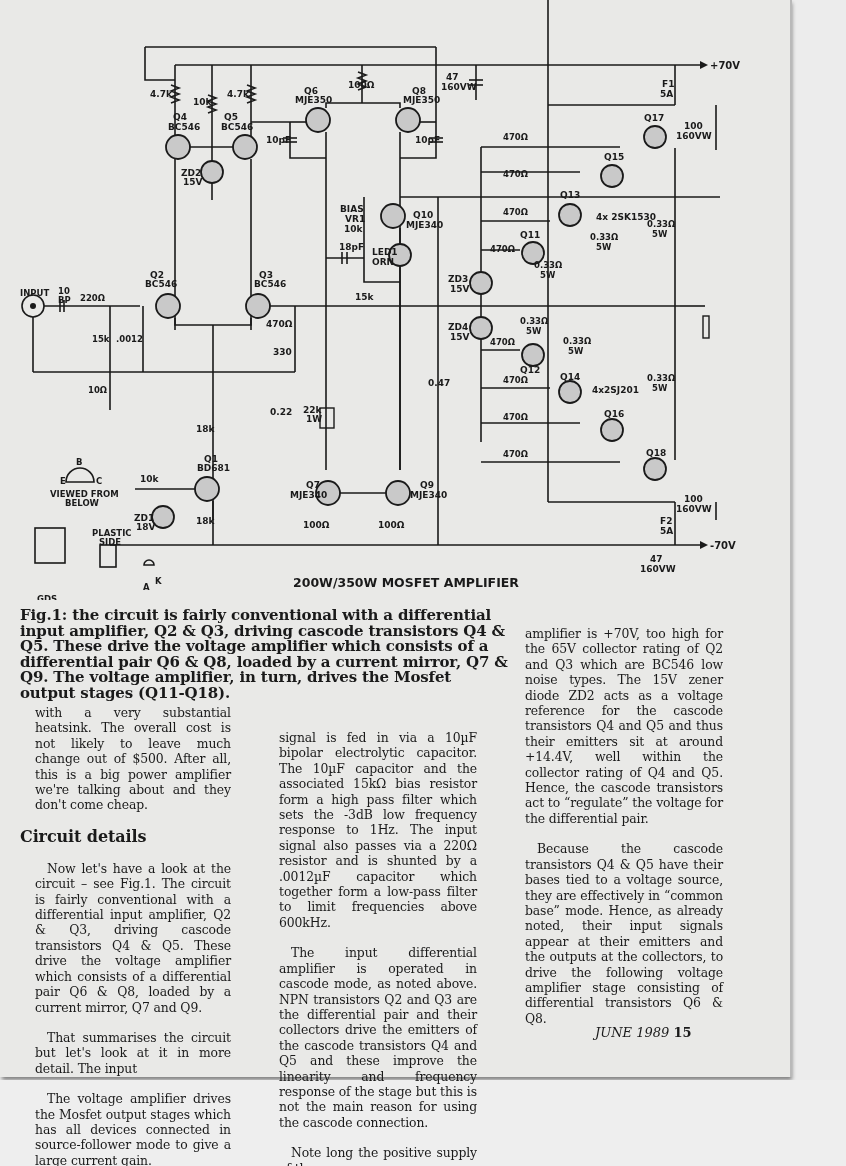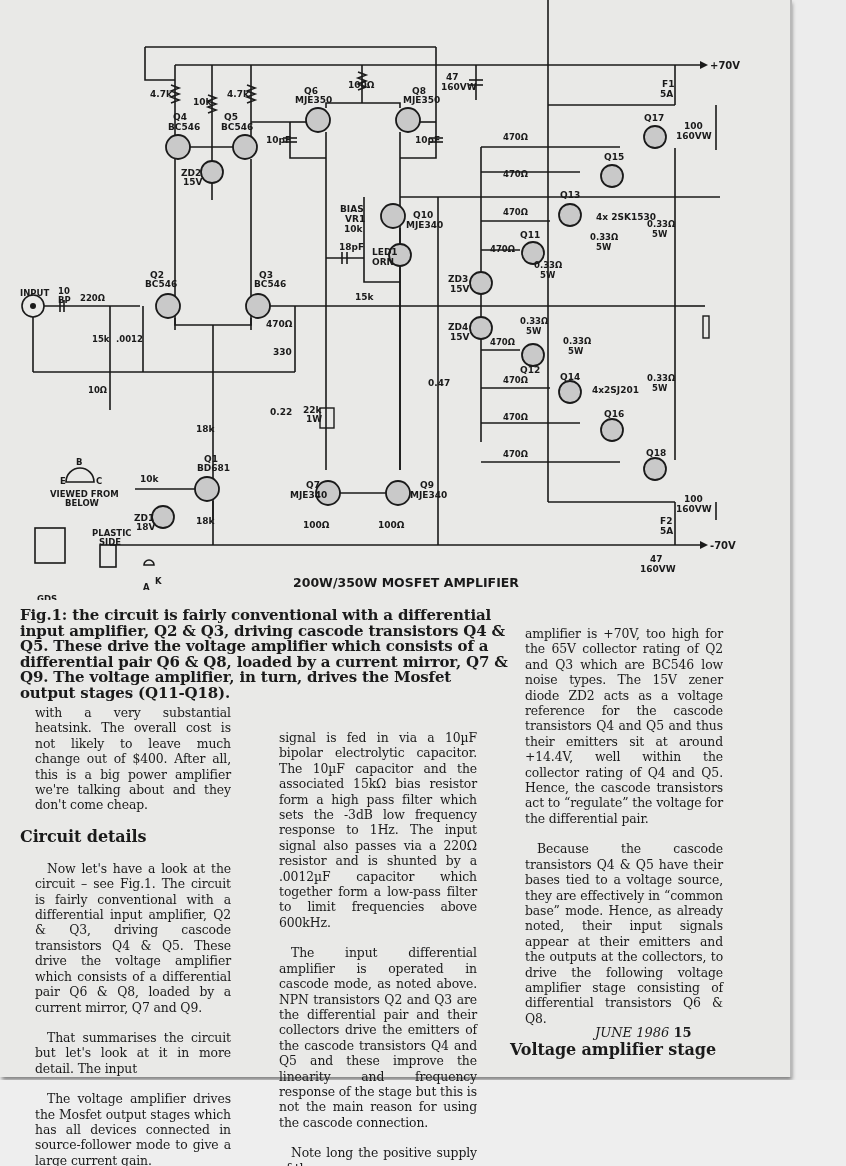--- a/index.html
+++ b/index.html
@@ -276,35 +276,34 @@
   <text x="37" y="602" font-size="8.5">GDS</text>
   <text x="143" y="590" font-size="8.5">A</text>
   <text x="155" y="584" font-size="8.5">K</text>
 
   <text x="293" y="587" font-size="12.5">200W/350W MOSFET AMPLIFIER</text>
 </svg>
 
 <div class="caption">Fig.1: the circuit is fairly conventional with a differential input amplifier, Q2 &amp; Q3, driving cascode transistors Q4 &amp; Q5. These drive the voltage amplifier which consists of a differential pair Q6 &amp; Q8, loaded by a current mirror, Q7 &amp; Q9. The voltage amplifier, in turn, drives the Mosfet output stages (Q11-Q18).</div>
 
 <div class="col col1">
-  <p class="noind">with a very substantial heatsink. The overall cost is not likely to leave much change out of $400. After all, this is a big power amplifier we're talking about and they don't come cheap.</p>
+  <p class="noind">with a very substantial heatsink. The overall cost is not likely to leave much change out of $500. After all, this is a big power amplifier we're talking about and they don't come cheap.</p>
   <h2>Circuit details</h2>
   <p>Now let's have a look at the circuit – see Fig.1. The circuit is fairly conventional with a differential input amplifier, Q2 &amp; Q3, driving cascode transistors Q4 &amp; Q5. These drive the voltage amplifier which consists of a differential pair Q6 &amp; Q8, loaded by a current mirror, Q7 and Q9.</p>
   <p>That summarises the circuit but let's look at it in more detail. The input</p>
   <p>The voltage amplifier drives the Mosfet output stages which has all devices connected in source-follower mode to give a large current gain.</p>
 </div>
 
 <div class="col col2">
   <p class="noind">signal is fed in via a 10µF bipolar electrolytic capacitor. The 10µF capacitor and the associated 15kΩ bias resistor form a high pass filter which sets the -3dB low frequency response to 1Hz. The input signal also passes via a 220Ω resistor and is shunted by a .0012µF capacitor which together form a low-pass filter to limit frequencies above 600kHz.</p>
   <p>The input differential amplifier is operated in cascode mode, as noted above. NPN transistors Q2 and Q3 are the differential pair and their collectors drive the emitters of the cascode transistors Q4 and Q5 and these improve the linearity and frequency response of the stage but this is not the main reason for using the cascode connection.</p>
   <p>Note long the positive supply of the</p>
 </div>
 
 <div class="col col3">
   <p class="noind">amplifier is +70V, too high for the 65V collector rating of Q2 and Q3 which are BC546 low noise types. The 15V zener diode ZD2 acts as a voltage reference for the cascode transistors Q4 and Q5 and thus their emitters sit at around +14.4V, well within the collector rating of Q4 and Q5. Hence, the cascode transistors act to “regulate” the voltage for the differential pair.</p>
   <p>Because the cascode transistors Q4 &amp; Q5 have their bases tied to a voltage source, they are effectively in “common base” mode. Hence, as already noted, their input signals appear at their emitters and the outputs at the collectors, to drive the following voltage amplifier stage consisting of differential transistors Q6 &amp; Q8.</p>
-  <h2>Voltage amplifier stage</h2>
 </div>
 
 <div class="footer">
-  <span class="month">JUNE 1986</span>
+  <span class="month">JUNE 1989</span>
   <span class="num">15</span>
 </div>
 
 </body></html>

